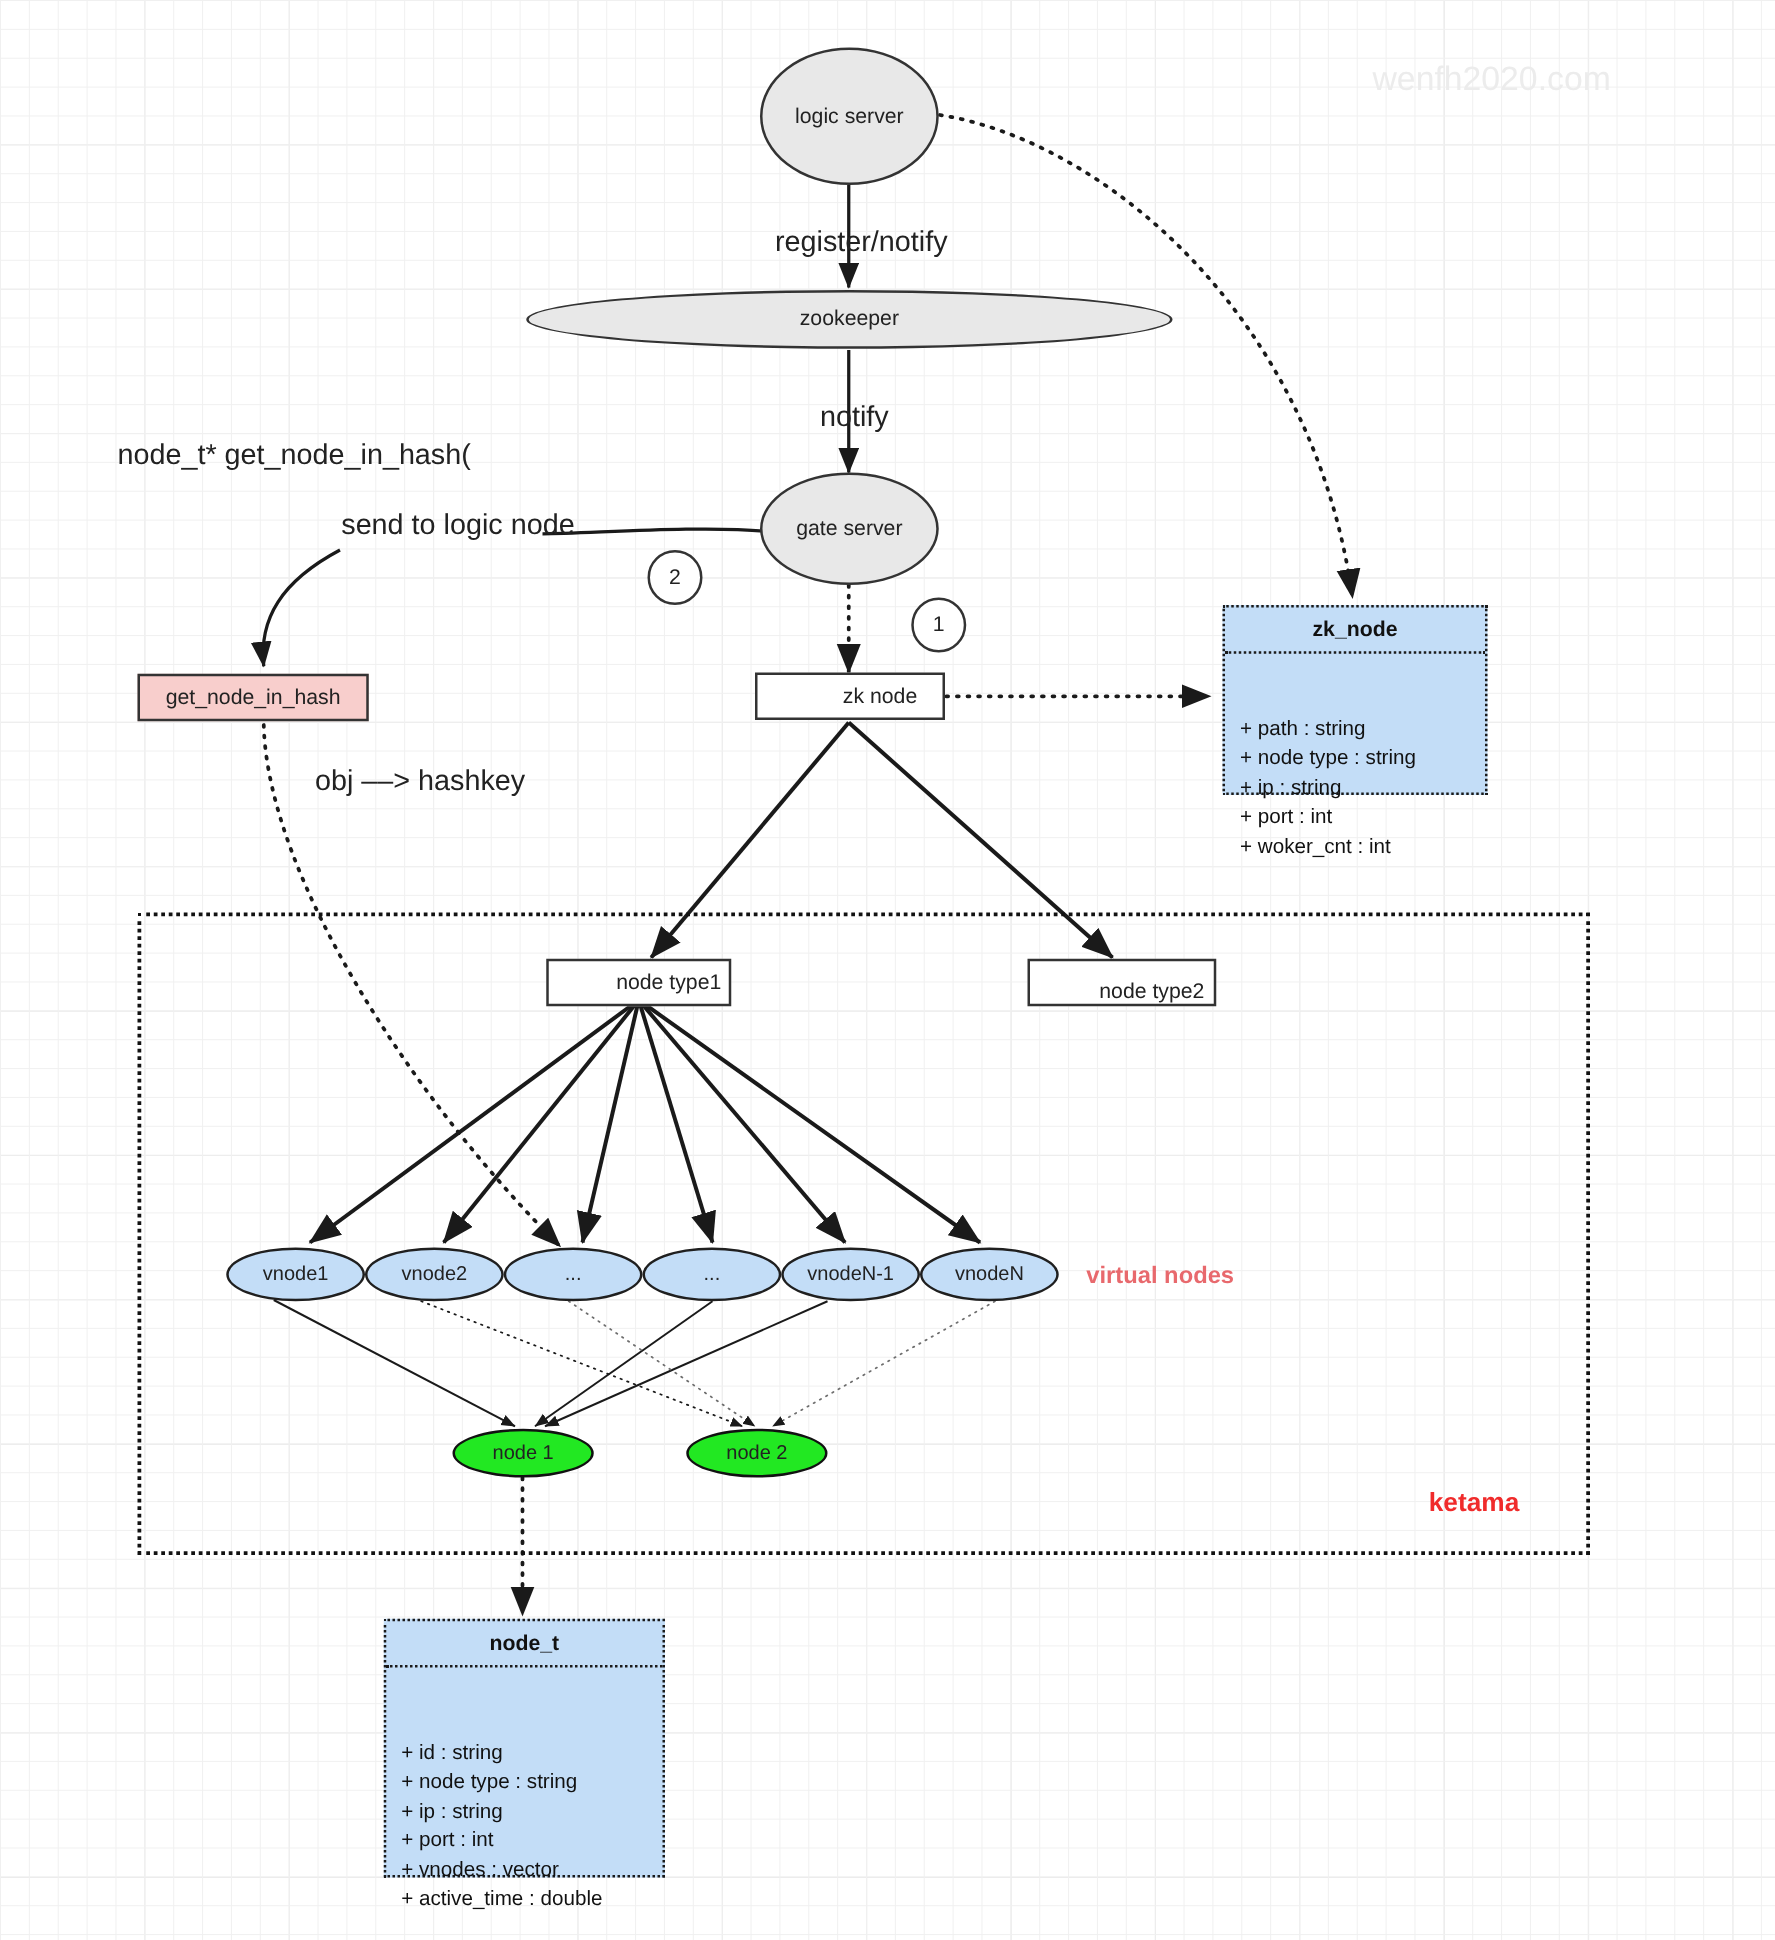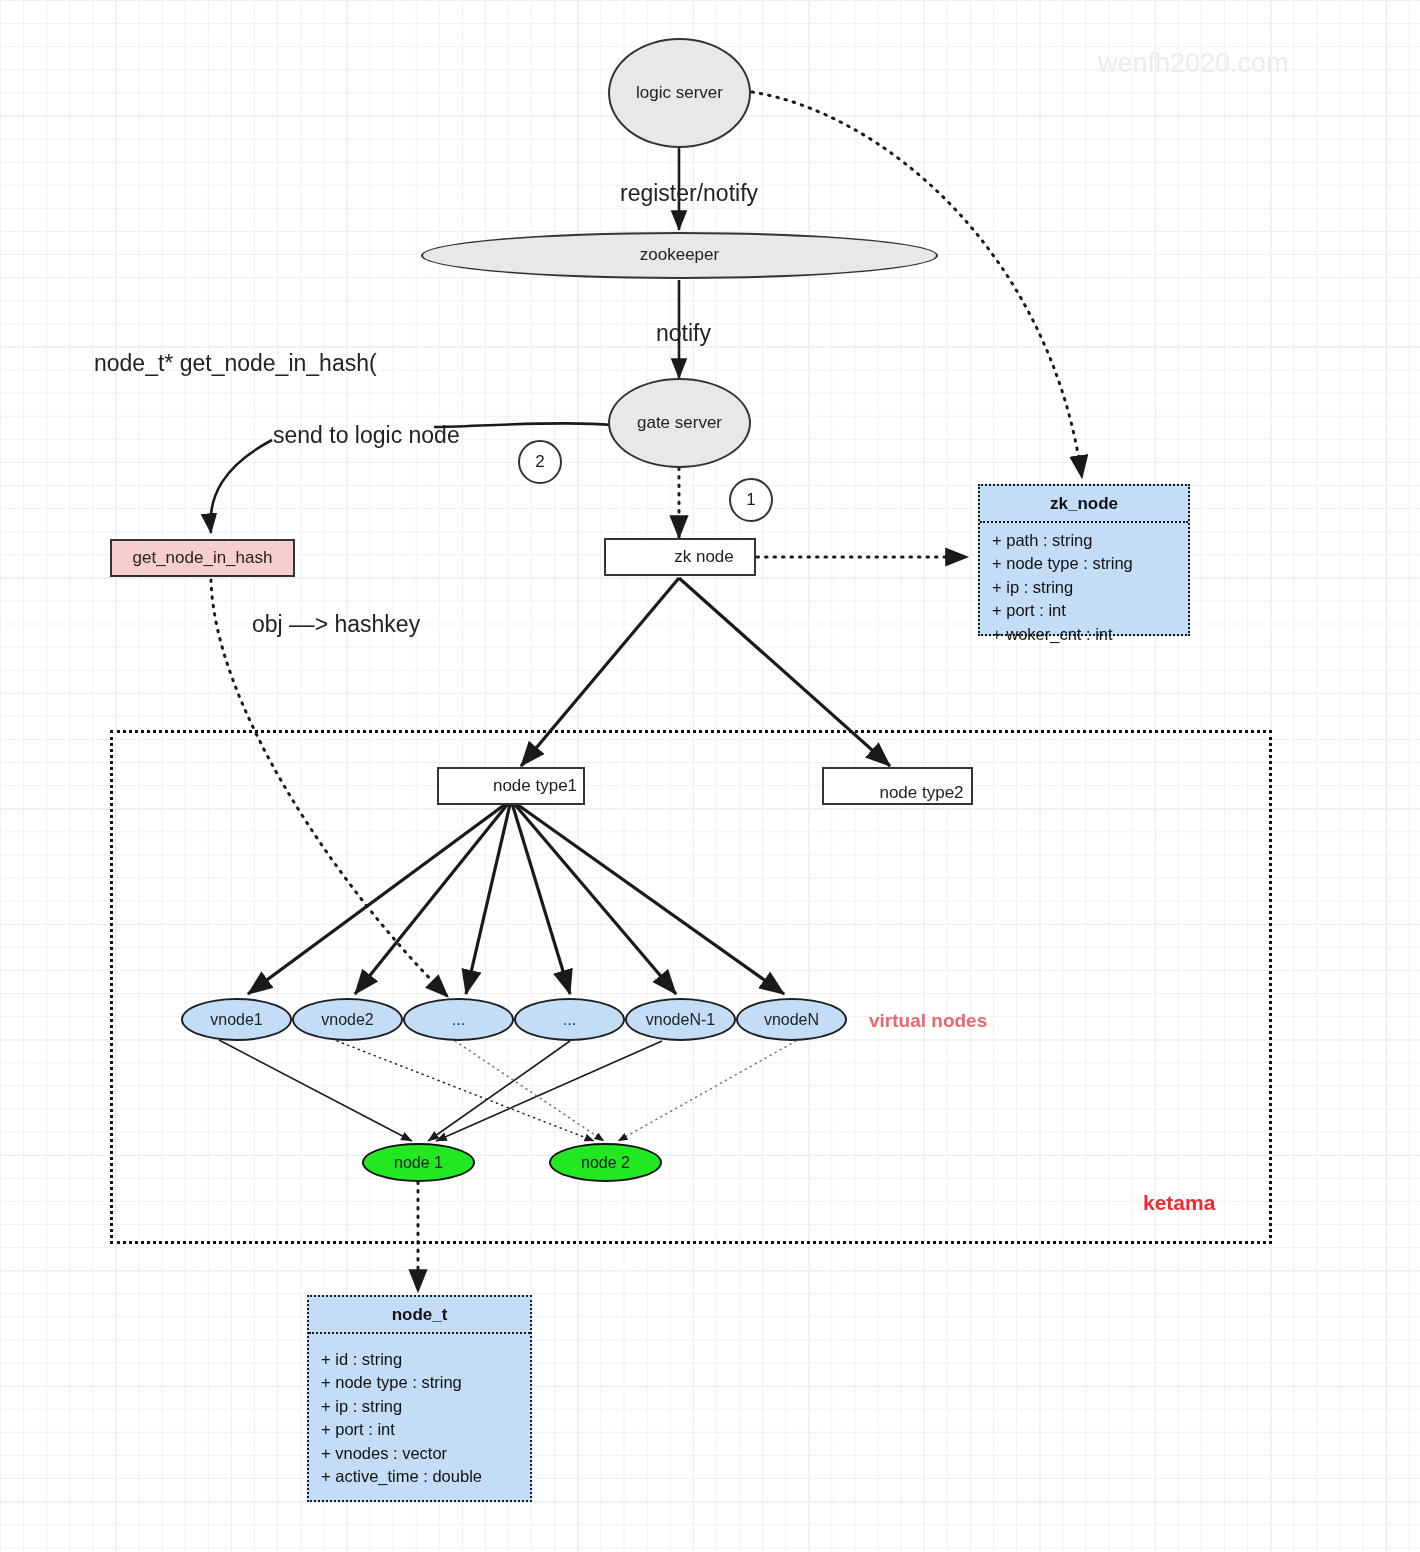--- a/index.html
+++ b/index.html
@@ -96,20 +96,21 @@
   .classbox .cb-title {
     text-align: center;
     font-weight: bold;
     font-size: 17px;
     color: #111111;
     padding: 8px 0 7px 0;
     border-bottom: 2.5px dotted #1a1a1a;
   }
   .classbox .cb-fields {
     padding: 6px 0 6px 12px;
+    margin-top: 43px;
   }
   .classbox .cb-fields div {
     font-size: 16.5px;
     color: #111111;
     line-height: 1.42;
     white-space: pre;
   }
   .dashed-region {
     position: absolute;
     box-sizing: border-box;
@@ -263,21 +264,21 @@
     <span>2</span>
   </div>
   <div class="nodebox circle-num" style="left:729px; top:478px; width:44px; height:44px;">
     <span>1</span>
   </div>
 
   <div class="label" style="left:620px; top:177px;">register/notify</div>
 
   <div class="label" style="left:656px; top:317px;">notify</div>
 
-  <div class="label" style="left:273px; top:419px;">send to logic node</div>
+  <div class="label" style="left:273px; top:403px;">send to logic node</div>
 
   <div class="label" style="left:252px; top:608px;">obj ––&gt; hashkey</div>
 
   <div class="label" style="left:94px; top:347px;">node_t* get_node_in_hash(</div>
 
   <div class="classbox" style="left:978px; top:484px; width:212px; height:152px;">
     <div class="cb-title">zk_node</div>
     <div class="cb-fields">
       <div>+ path : string</div>
       <div>+ node type : string</div>

